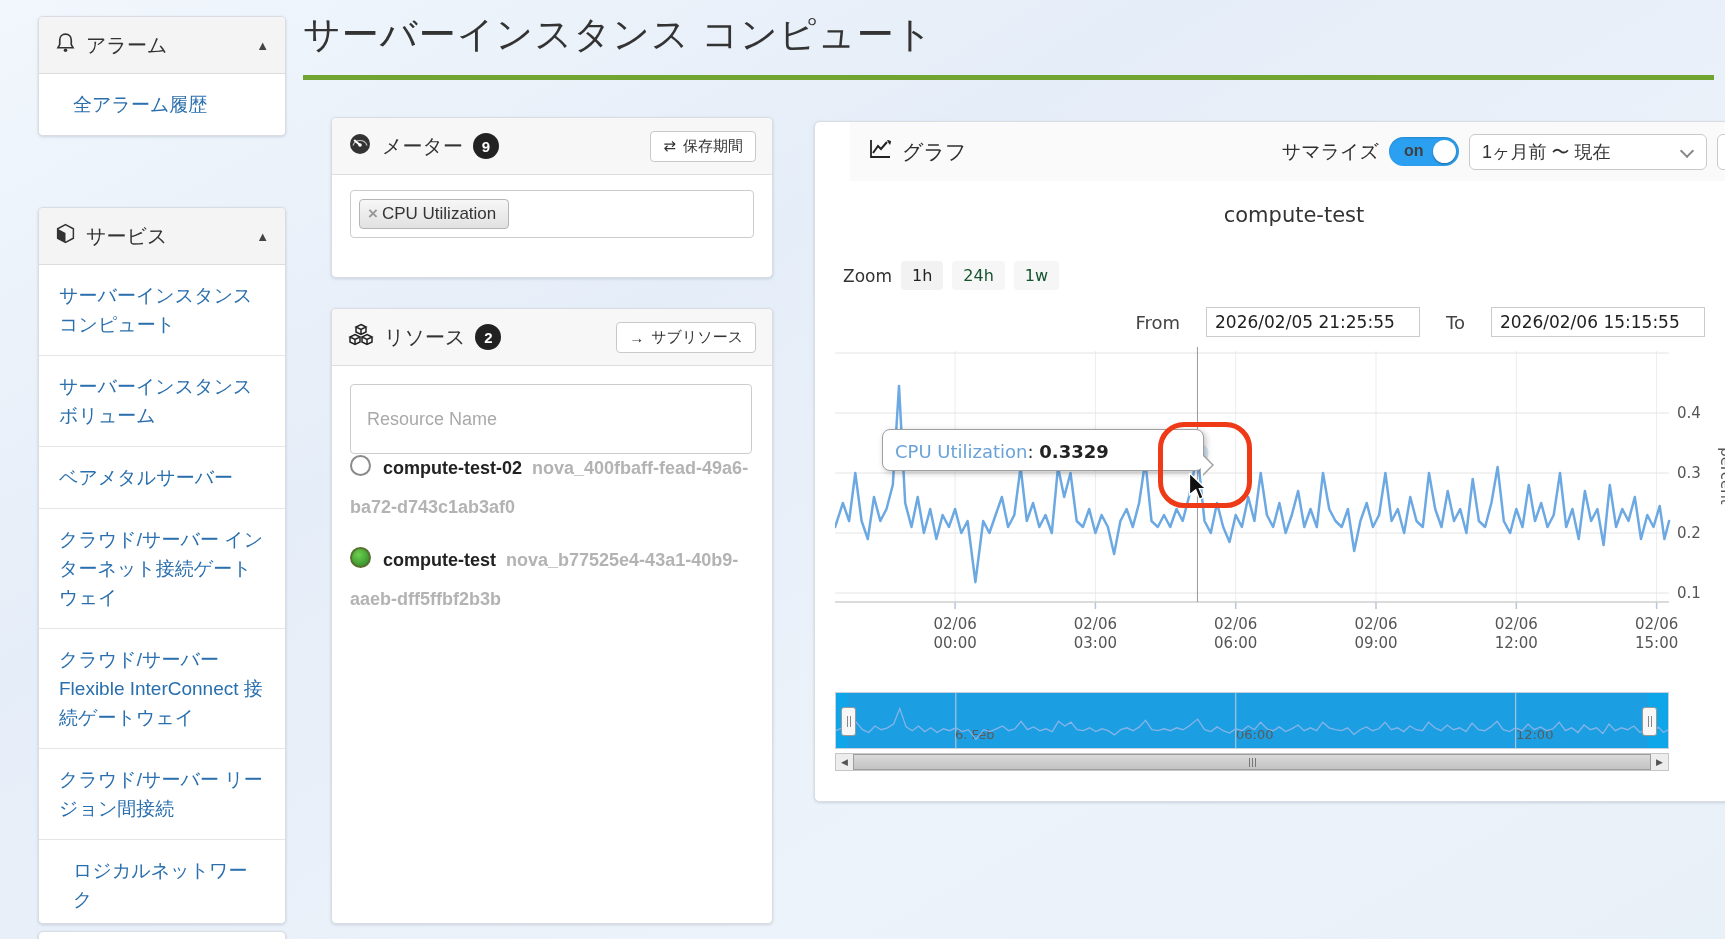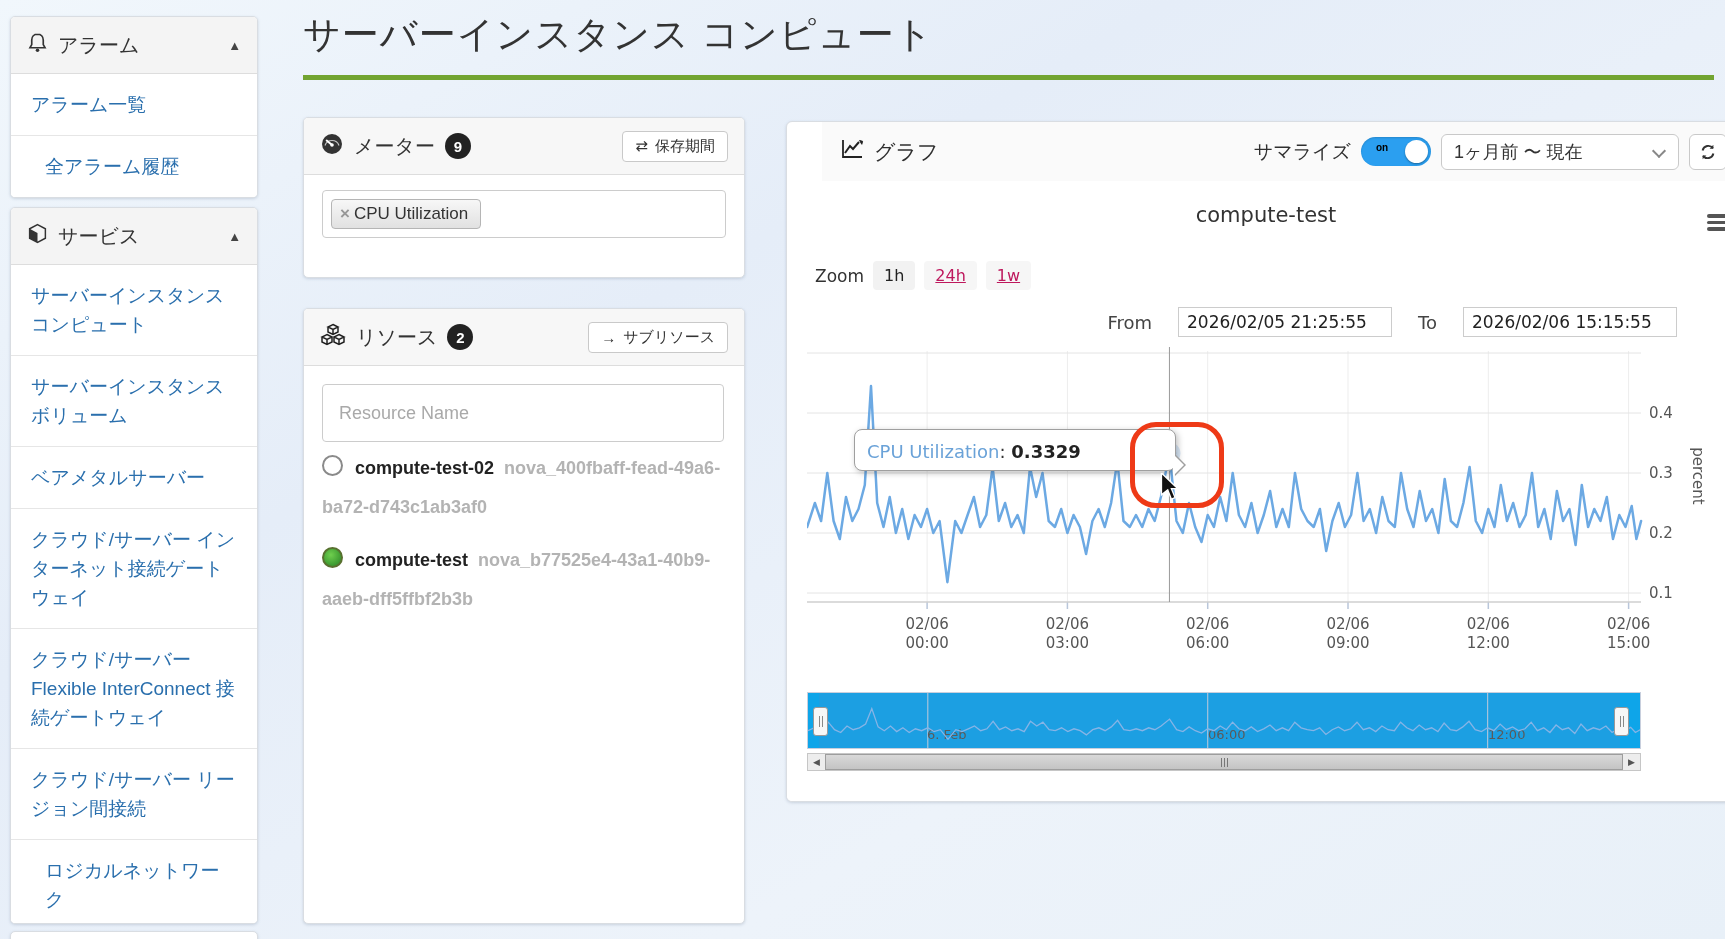--- a/index.html
+++ b/index.html
@@ -1,73 +1,73 @@
 <!DOCTYPE html>
 <html><head>
 <meta charset="utf-8">
 <style>
   html,body{margin:0;padding:0;}
   .screen{position:relative;width:1725px;height:939px;overflow:hidden;
     background:linear-gradient(150deg,#f1f7fc 0%,#e5edf8 35%,#edf3fa 70%,#e8f0f8 100%);
     font-family:"Liberation Sans","DejaVu Sans",sans-serif;color:#333;}
   
   .card{position:absolute;background:#fff;border:1px solid #d9dde2;border-radius:5px;
-    box-shadow:0 1px 3px rgba(110,130,155,.28);overflow:hidden;}
+    box-shadow:0 1px 3px rgba(110,130,155,.28);overflow:hidden;margin-left:28px;}
   .card-header{display:flex;align-items:center;gap:10px;background:#f4f4f4;
     border-bottom:1px solid #ddd;padding:0 16px;height:56px;font-size:20px;color:#333;}
   .caret{margin-left:auto;font-size:13px;color:#444;}
   .side-item{display:block;padding:16px 20px;font-size:19px;line-height:29px;color:#2a6fad;
     border-bottom:1px solid #e6e6e6;overflow-wrap:break-word;cursor:pointer;background:#fff;}
   .side-item:last-child{border-bottom:none;padding-left:34px;}
   .badge{display:inline-flex;align-items:center;justify-content:center;width:26px;height:26px;
     border-radius:50%;background:#222;color:#fff;font-size:15px;font-weight:bold;}
   .hbtn{display:inline-flex;align-items:center;gap:7px;background:#fff;border:1px solid #c9c9c9;
     border-radius:4px;padding:5px 12px;font-size:15px;color:#333;cursor:pointer;margin-left:auto;}
   .hbtn .ico{font-size:15px;color:#333;}
   
   .chip-box{position:absolute;left:18px;top:72px;width:402px;height:46px;border:1px solid #ccc;
     border-radius:4px;background:#fff;}
   .chip{position:absolute;left:8px;top:8px;display:inline-flex;align-items:center;gap:4px;
     background:linear-gradient(#f7f7f7,#e1e1e1);border:1px solid #b5b5b5;border-radius:4px;
     padding:4px 12px 4px 8px;font-size:17px;color:#333;}
   .chip .x{color:#979797;font-weight:bold;cursor:pointer;}
   
   .res-input{position:absolute;left:18px;top:75px;width:368px;height:42px;border:1px solid #ccc;
-    border-radius:4px;font-size:18px;padding:7px 16px;color:#333;font-family:inherit;}
+    border-radius:4px;font-size:18px;padding:13px 16px;color:#333;font-family:inherit;}
   .res-input::placeholder{color:#a9a9a9;}
   .res-list{position:absolute;left:18px;top:140px;width:404px;}
   .res-item{margin-bottom:14px;font-size:18px;line-height:39px;overflow-wrap:anywhere;cursor:pointer;}
   .radio{display:inline-block;width:17px;height:17px;border-radius:50%;border:2px solid #8a8a8a;
     background:#fff;vertical-align:-2px;margin-right:12px;}
   .radio.on{border-color:#58702f;background:radial-gradient(circle at 40% 35%,#6fcf4e,#3c9a31 70%);}
   .res-name{font-weight:bold;color:#222;}
   .res-id{font-weight:bold;color:#b3b3b3;}
   
   .gpanel-header{display:flex;align-items:center;gap:10px;background:#fafafa;
     border-bottom:1px solid #e3e3e3;padding:0 18px;height:59px;font-size:21px;color:#2f2f2f;}
   .toggle{position:relative;width:70px;height:29px;border-radius:15px;background:#2b9ff0;
     cursor:pointer;box-shadow:inset 0 1px 2px rgba(0,0,0,.15);}
-  .toggle .on-label{position:absolute;left:15px;top:5px;color:#000000;font-size:10px;font-weight:bold;}
+  .toggle .on-label{position:absolute;left:15px;top:5px;color:#404040;font-size:16px;font-weight:bold;}
   .toggle .knob{position:absolute;right:3px;top:3px;width:23px;height:23px;border-radius:50%;
     background:#fff;box-shadow:0 1px 2px rgba(0,0,0,.35);}
   .range-select{position:relative;width:212px;height:34px;border:1px solid #c9c9c9;border-radius:6px;
     background:#fff;font-size:18px;color:#333;display:flex;align-items:center;padding:0 12px;cursor:pointer;}
   .chev{position:absolute;right:14px;top:11px;width:8px;height:8px;border-right:2px solid #888;
     border-bottom:2px solid #888;transform:rotate(45deg);}
   .sq-btn{width:36px;height:34px;border:1px solid #c9c9c9;border-radius:6px;background:#fff;
     display:flex;align-items:center;justify-content:center;cursor:pointer;}
   .chart-region{position:absolute;left:0;right:0;top:59px;bottom:0;background:#fff;}
   .chart-title{position:absolute;left:0;right:0;top:22px;text-align:center;font-size:21px;color:#333;
     font-family:"DejaVu Sans",sans-serif;}
   .hamburger{position:absolute;right:12px;top:33px;width:26px;cursor:pointer;}
   .hamburger div{height:3.5px;background:#555;border-radius:2px;margin-bottom:3.2px;}
   .zoom-row{position:absolute;left:28px;top:80px;display:flex;align-items:center;gap:9px;
     font-size:17px;color:#333;font-family:"DejaVu Sans",sans-serif;}
   .zbtn{background:#f2f2f2;border-radius:4px;padding:5px 11px;font-size:16px;color:#222;cursor:pointer;}
-  .zbtn.dis{color:#be185d;background:#f6f6f6;cursor:default;text-decoration:underline;}
+  .zbtn.dis{color:#14532d;background:#f6f6f6;cursor:default;}
   .fromto{position:absolute;right:68px;top:126px;display:flex;align-items:center;gap:26px;
     font-size:18px;color:#444;font-family:"DejaVu Sans",sans-serif;}
   .fromto input{width:196px;height:28px;border:1px solid #ccc;font-size:17px;color:#222;
     padding:0 8px;font-family:"DejaVu Sans",sans-serif;}
   .tooltip{position:absolute;left:67px;top:248px;width:296px;background:#fff;border:1px solid #9f9f9f;
     border-radius:8px;box-shadow:2px 2px 6px rgba(0,0,0,.25);padding:8px 12px;z-index:5;
     font-family:"DejaVu Sans",sans-serif;}
   .tooltip .l1{font-size:19px;color:#333;white-space:nowrap;}
   .tooltip .l2{font-size:18px;margin-top:3px;}
   .tooltip .series{color:#6aa2d8;}
@@ -103,21 +103,20 @@
     <div class="card-header">
       <span>
         <svg width="21" height="22" viewBox="0 0 20 21">
             <path d="M10 2 C6.7 2 4.5 4.4 4.5 7.6 V12 L2.8 15 h14.4 L15.5 12 V7.6 C15.5 4.4 13.3 2 10 2 Z" fill="none" stroke="#333" stroke-width="1.6"></path>
             <circle cx="10" cy="17.4" r="1.7" fill="#333"></circle>
           </svg>
       </span>
       <span>アラーム</span>
       <span class="caret">▲</span>
     </div>
-    <a class="side-item">アラーム一覧</a>
     <a class="side-item">全アラーム履歴</a>
   </div>
 
   <div class="card" style="left:10px;top:207px;width:246px;height:715px;">
     <div class="card-header">
       <span>
         <svg width="21" height="21" viewBox="0 0 20 20">
             <path d="M10 1.5 17.5 5.5 V14.5 L10 18.5 2.5 14.5 V5.5 Z" fill="none" stroke="#333" stroke-width="1.4"></path>
             <path d="M10 1.5 2.5 5.5 10 9.5 V18.5 L2.5 14.5 V5.5Z" fill="#333"></path>
           </svg>

